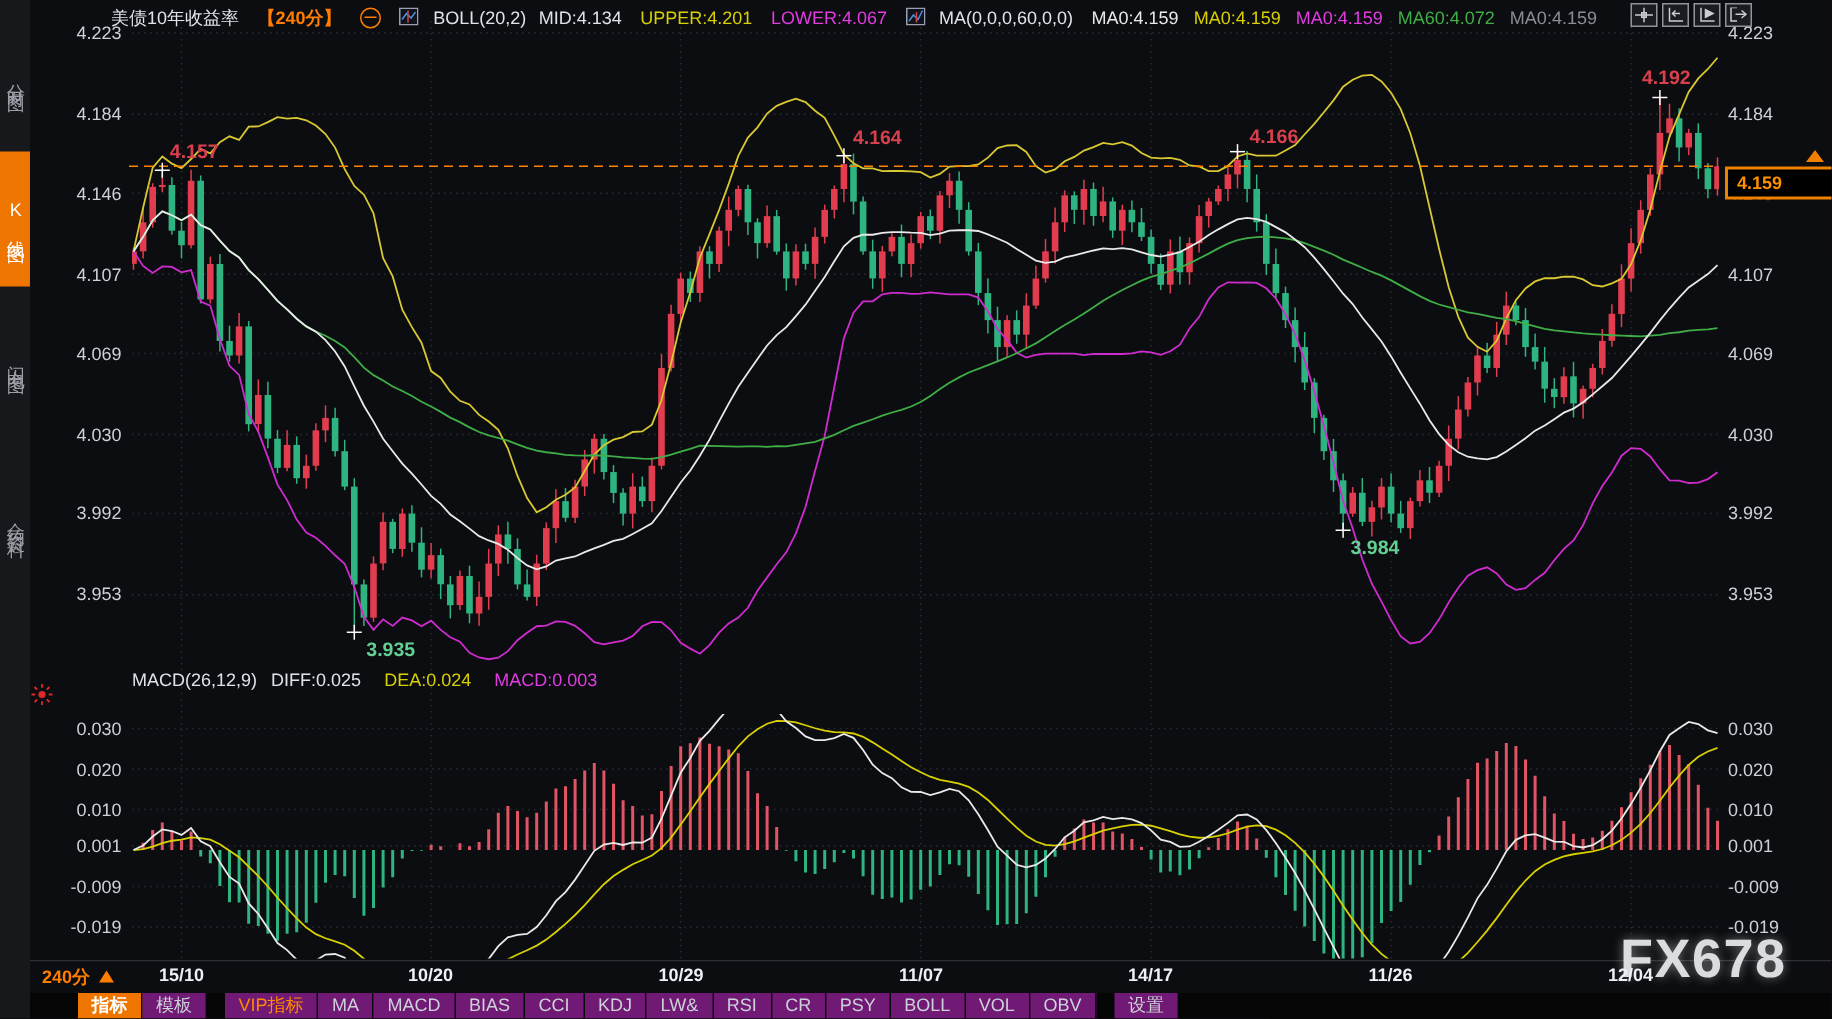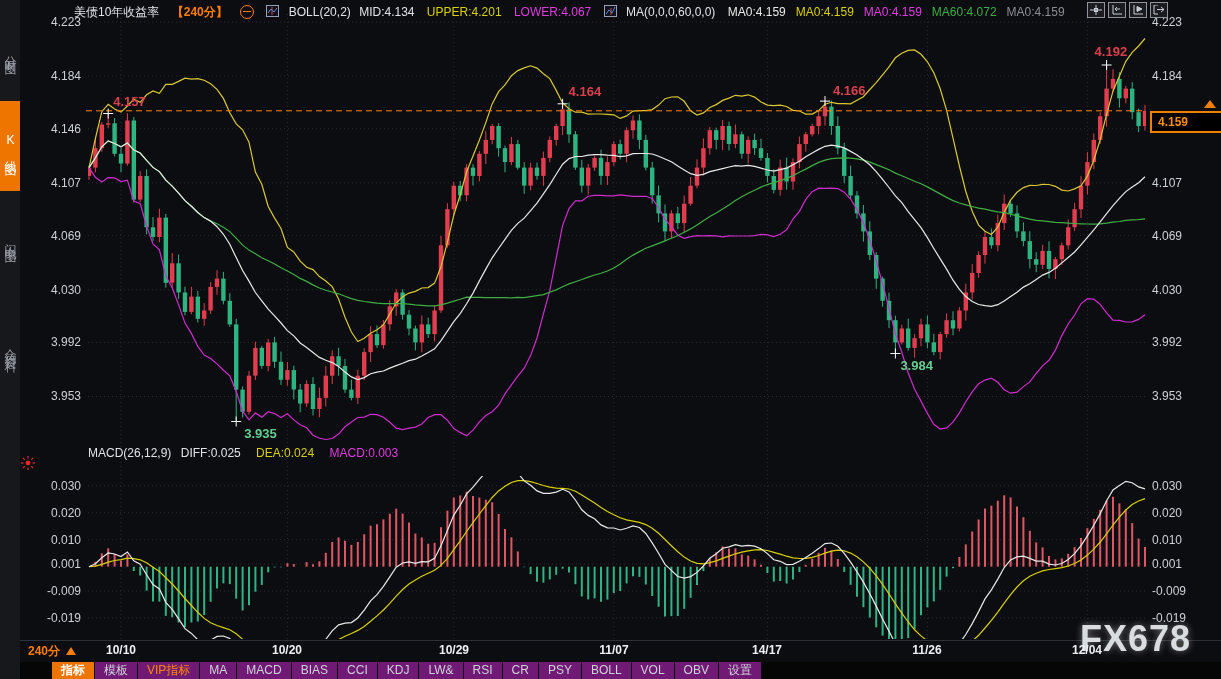--- a/index.html
+++ b/index.html
@@ -46,21 +46,21 @@
   #date-row{position:absolute;left:0;top:641px;width:1221px;height:20px;z-index:3}
   .dlab{position:absolute;top:2px;width:60px;text-align:center;font-weight:bold;color:#eceff3}
   .period-lab{position:absolute;left:28px;top:2px;color:#ff7d00;font-weight:bold}
   .up-tri{display:inline-block;width:0;height:0;border-left:5px solid transparent;border-right:5px solid transparent;
           border-bottom:8px solid #ff7d00;margin-left:6px}
   
   #toolbar{position:absolute;left:20px;top:662px;width:1201px;height:17px;background:#060607;z-index:4;display:flex;align-items:stretch;padding-left:32px;box-sizing:border-box}
   .tb-btn{padding:1px 9px;line-height:15px;background:#701a75;border-right:1px solid #0a0a0c;color:#cdd1d8;cursor:pointer;white-space:nowrap}
   .tb-btn.active{background:#ee7500;color:#fff;font-weight:bold}
   .tb-btn.vip{color:#ff8800}
-  .tb-btn.gap{}
+  .tb-btn.gap{margin-left:12px}
   
   .watermark{position:absolute;left:1080px;top:618px;font-size:36px;font-weight:bold;letter-spacing:1px;
              color:#e6e9ec;opacity:.95;z-index:2;text-shadow:0 0 7px rgba(255,255,255,.45)}
 </style>
 </head>
 <body>
 
 <aside class="sidebar">
   <div class="side-tab" style="margin-top:6px;height:92px">
     <span class="vtext">分时图</span>
@@ -752,21 +752,21 @@
   <span style="margin-right:6px">MACD(26,12,9)</span>
   <span>DIFF:0.025</span>
   <span class="dea">DEA:0.024</span>
   <span class="macdv">MACD:0.003</span>
 </div>
 
 <div id="date-row">
   <div class="period-lab">
     <span>240分</span><span class="up-tri"></span>
   </div>
-<div class="dlab" style="left: 91px;">10/10</div>
+<div class="dlab" style="left: 91px;">15/10</div>
     <div class="dlab" style="left: 257px;">10/20</div>
     <div class="dlab" style="left: 424px;">10/29</div>
     <div class="dlab" style="left: 584px;">11/07</div>
     <div class="dlab" style="left: 737px;">14/17</div>
     <div class="dlab" style="left: 897px;">11/26</div>
     <div class="dlab" style="left: 1057px;">12/04</div>
   </div>
 
 <div id="toolbar">
   <span id="toolbar-buttons" style="display:flex">

